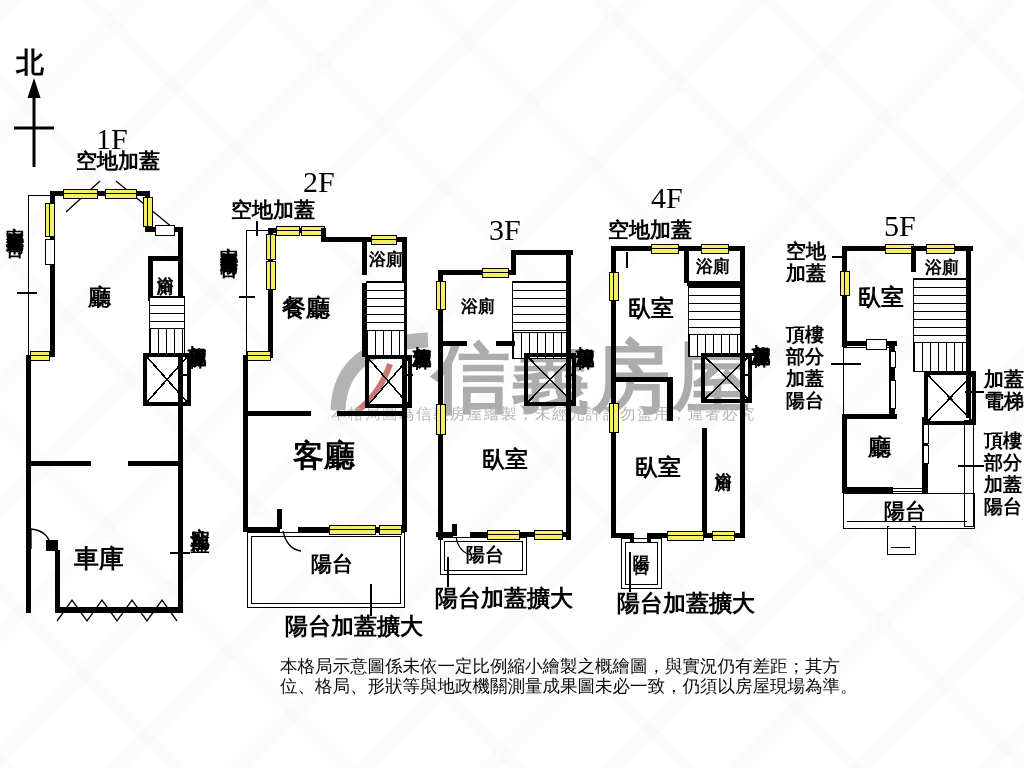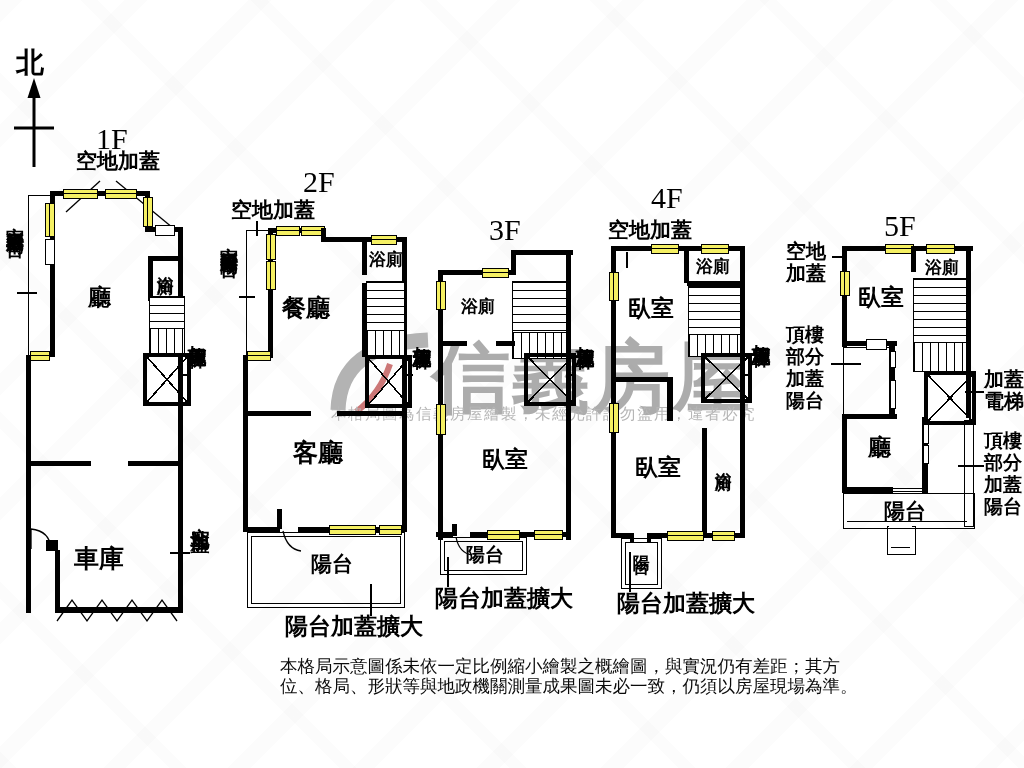--- a/index.html
+++ b/index.html
@@ -127,21 +127,21 @@
   <div class="w" style="left:402px;top:237px;width:5px;height:295px;"></div>
   <div class="lbl" style="left:369px;top:251px;font-size:17px;">浴廁</div>
   <div class="sh" style="left:366px;top:281px;width:37px;height:49px;"></div>
   <div class="sv" style="left:366px;top:330px;width:37px;height:27px;"></div>
   <div class="elev" style="left:365px;top:355px;width:39px;height:45px;"></div>
   <div class="dash" style="left:406px;top:374px;width:7px;height:2px;"></div>
   <div class="lbl vt" style="left:412px;top:330px;font-size:19px;">加蓋電梯</div>
   <div class="lbl" style="left:282px;top:296px;font-size:24px;">餐廳</div>
   <div class="w" style="left:245px;top:411px;width:66px;height:5px;"></div>
   <div class="w" style="left:337px;top:411px;width:66px;height:5px;"></div>
-  <div class="lbl" style="left:293px;top:440px;font-size:25px;">客廳</div>
+  <div class="lbl" style="left:293px;top:440px;font-size:31px;">客廳</div>
   <div class="w" style="left:243px;top:527px;width:37px;height:5px;"></div>
   <div class="w" style="left:277px;top:509px;width:5px;height:20px;"></div>
   <div class="w" style="left:298px;top:527px;width:105px;height:5px;"></div>
   <div class="yh" style="left:329px;top:525px;width:45px;height:8px;"></div>
   <div class="yh" style="left:379px;top:525px;width:21px;height:8px;"></div>
   <div class="t" style="left:247px;top:532px;width:156px;height:74px;"></div>
   <div class="lbl" style="left:311px;top:553px;font-size:21px;">陽台</div>
   <div class="dash" style="left:370px;top:584px;width:2px;height:32px;"></div>
   <div class="lbl" style="left:285px;top:615px;font-size:23px;">陽台加蓋擴大</div>
 

